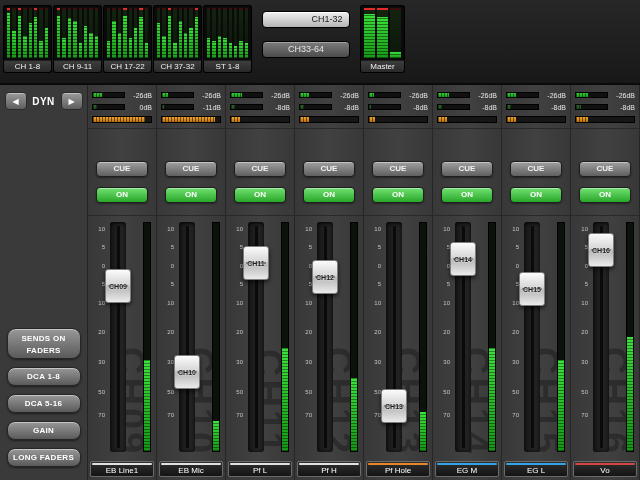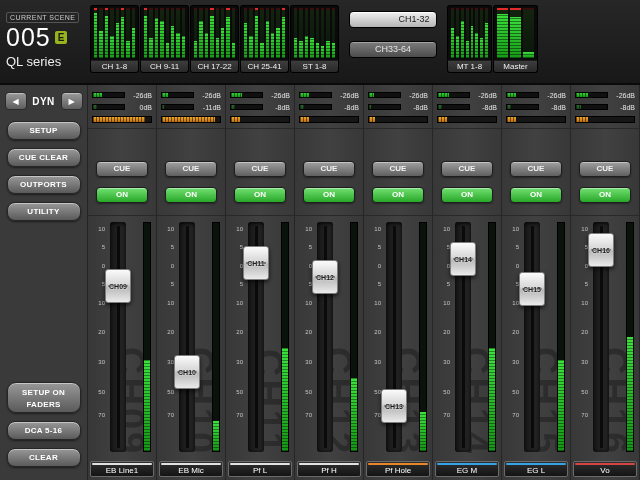--- a/index.html
+++ b/index.html
@@ -100,28 +100,20 @@
            border-radius:2px;position:relative;text-align:center;cursor:pointer;}
   .stripe{position:absolute;top:1px;left:1px;right:1px;height:2px;border-radius:1px;}
   .nm{display:block;font-size:8px;color:#fff;line-height:12px;padding-top:3px;white-space:nowrap;}
 </style>
 </head>
 <body>
 
 <div class="app">
 
   <header class="topbar">
-    <div class="scene-panel">
-      <div class="scene-label">CURRENT SCENE</div>
-      <div class="scene-row">
-        <span class="scene-num">005</span>
-        <span class="scene-edit">E</span>
-      </div>
-      <div class="scene-series">QL series</div>
-    </div>
 
     <div class="banks" id="banks-left">
         <div class="bank">
           <div class="bank-meters">
             <div class="barwrap clip">
               <i class="barfill" style="height: 90%;"></i>
             </div>
             <div class="barwrap">
               <i class="barfill" style="height: 55%;"></i>
             </div>
@@ -224,21 +216,21 @@
             <div class="barwrap">
               <i class="barfill" style="height: 50%;"></i>
             </div>
             <div class="barwrap">
               <i class="barfill" style="height: 60%;"></i>
             </div>
             <div class="barwrap clip">
               <i class="barfill" style="height: 82%;"></i>
             </div>
           </div>
-          <div class="bank-label">CH 25-41</div>
+          <div class="bank-label">CH 37-32</div>
         </div>
         <div class="bank">
           <div class="bank-meters">
             <div class="barwrap">
               <i class="barfill" style="height: 40%;"></i>
             </div>
             <div class="barwrap">
               <i class="barfill" style="height: 35%;"></i>
             </div>
             <div class="barwrap">
@@ -263,49 +255,20 @@
           <div class="bank-label">ST 1-8</div>
         </div>
       </div>
 
     <div class="bank-buttons">
       <button class="bank-btn active">CH1-32</button>
       <button class="bank-btn inactive">CH33-64</button>
     </div>
 
     <div class="banks" id="banks-right">
-        <div class="bank bank-sm">
-          <div class="bank-meters">
-            <div class="barwrap">
-              <i class="barfill" style="height: 60%;"></i>
-            </div>
-            <div class="barwrap">
-              <i class="barfill" style="height: 45%;"></i>
-            </div>
-            <div class="barwrap">
-              <i class="barfill" style="height: 75%;"></i>
-            </div>
-            <div class="barwrap">
-              <i class="barfill" style="height: 35%;"></i>
-            </div>
-            <div class="barwrap">
-              <i class="barfill" style="height: 65%;"></i>
-            </div>
-            <div class="barwrap">
-              <i class="barfill" style="height: 50%;"></i>
-            </div>
-            <div class="barwrap">
-              <i class="barfill" style="height: 40%;"></i>
-            </div>
-            <div class="barwrap">
-              <i class="barfill" style="height: 70%;"></i>
-            </div>
-          </div>
-          <div class="bank-label">MT 1-8</div>
-        </div>
         <div class="bank bank-sm">
           <div class="bank-meters">
             <div class="barwrap clip">
               <i class="barfill" style="height: 88%;"></i>
             </div>
             <div class="barwrap clip">
               <i class="barfill" style="height: 82%;"></i>
             </div>
             <div class="barwrap">
               <i class="barfill" style="height: 12%;"></i>
@@ -316,30 +279,26 @@
       </div>
   </header>
 
   <div class="main">
     <aside class="sidebar">
       <div class="dyn-ctl">
         <div class="dyn-arrow">◀</div>
         <div class="dyn-label">DYN</div>
         <div class="dyn-arrow">▶</div>
       </div>
-      <div id="side-top">
-          <button class="side-btn">SETUP</button>
-          <button class="side-btn">CUE CLEAR</button>
-          <button class="side-btn">OUTPORTS</button>
-          <button class="side-btn">UTILITY</button>
-        </div>
       <div class="side-bottom" id="side-bottom">
-          <button class="side-btn side-btn-tall">SETUP ON FADERS</button>
+          <button class="side-btn side-btn-tall">SENDS ON FADERS</button>
+          <button class="side-btn">DCA 1-8</button>
           <button class="side-btn">DCA 5-16</button>
-          <button class="side-btn">CLEAR</button>
+          <button class="side-btn">GAIN</button>
+          <button class="side-btn">LONG FADERS</button>
         </div>
     </aside>
 
     <div class="strips" id="strips">
         <div class="strip">
           <div class="mini">
             <div class="mini-row">
               <div class="mini-meter">
                 <i style="width: 30%;"></i>
               </div>

